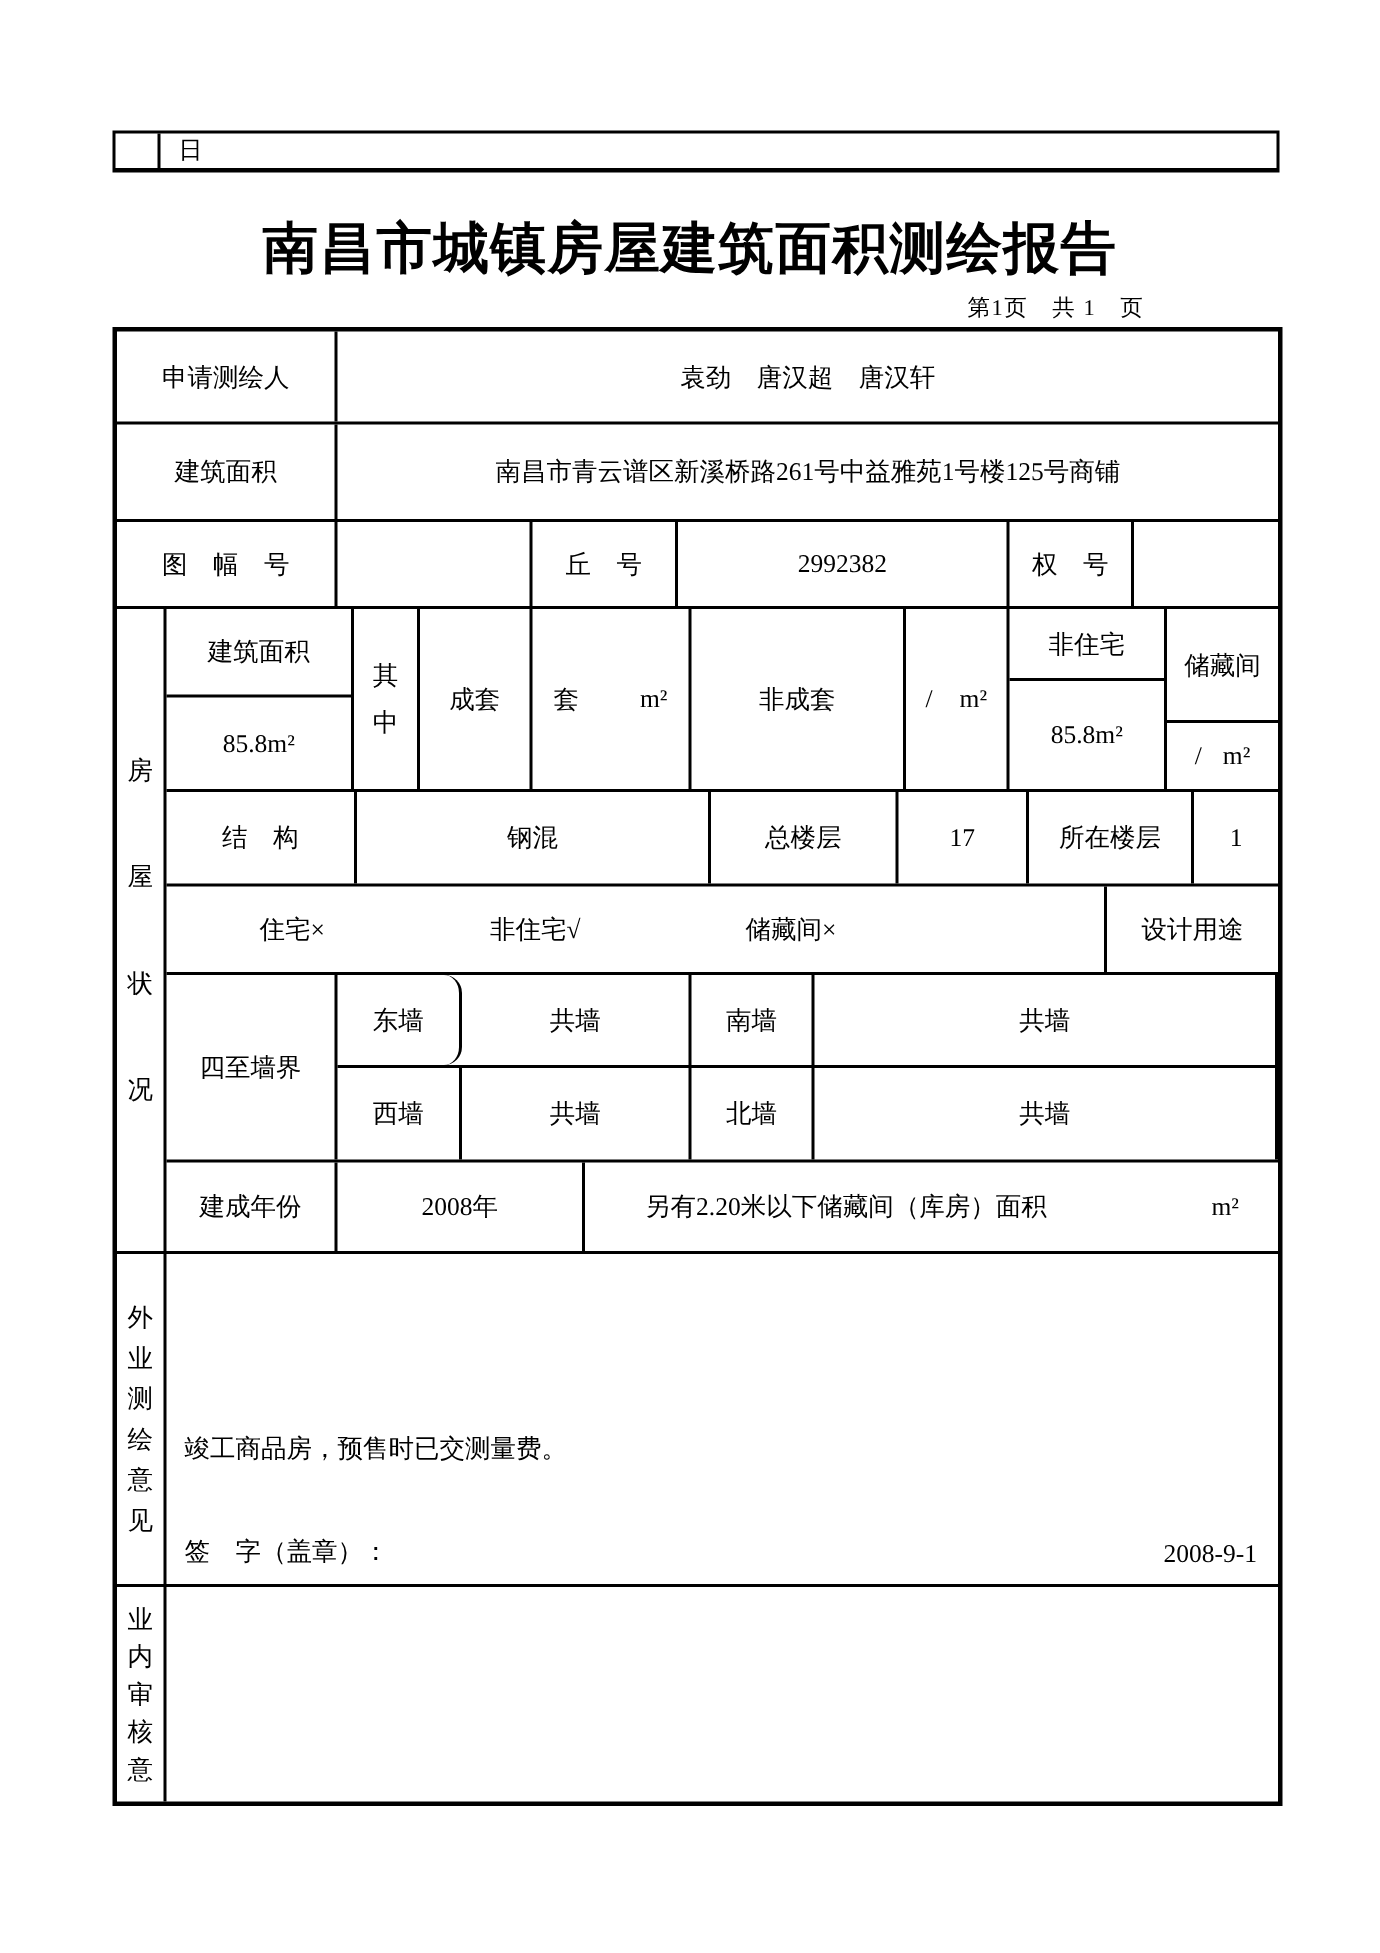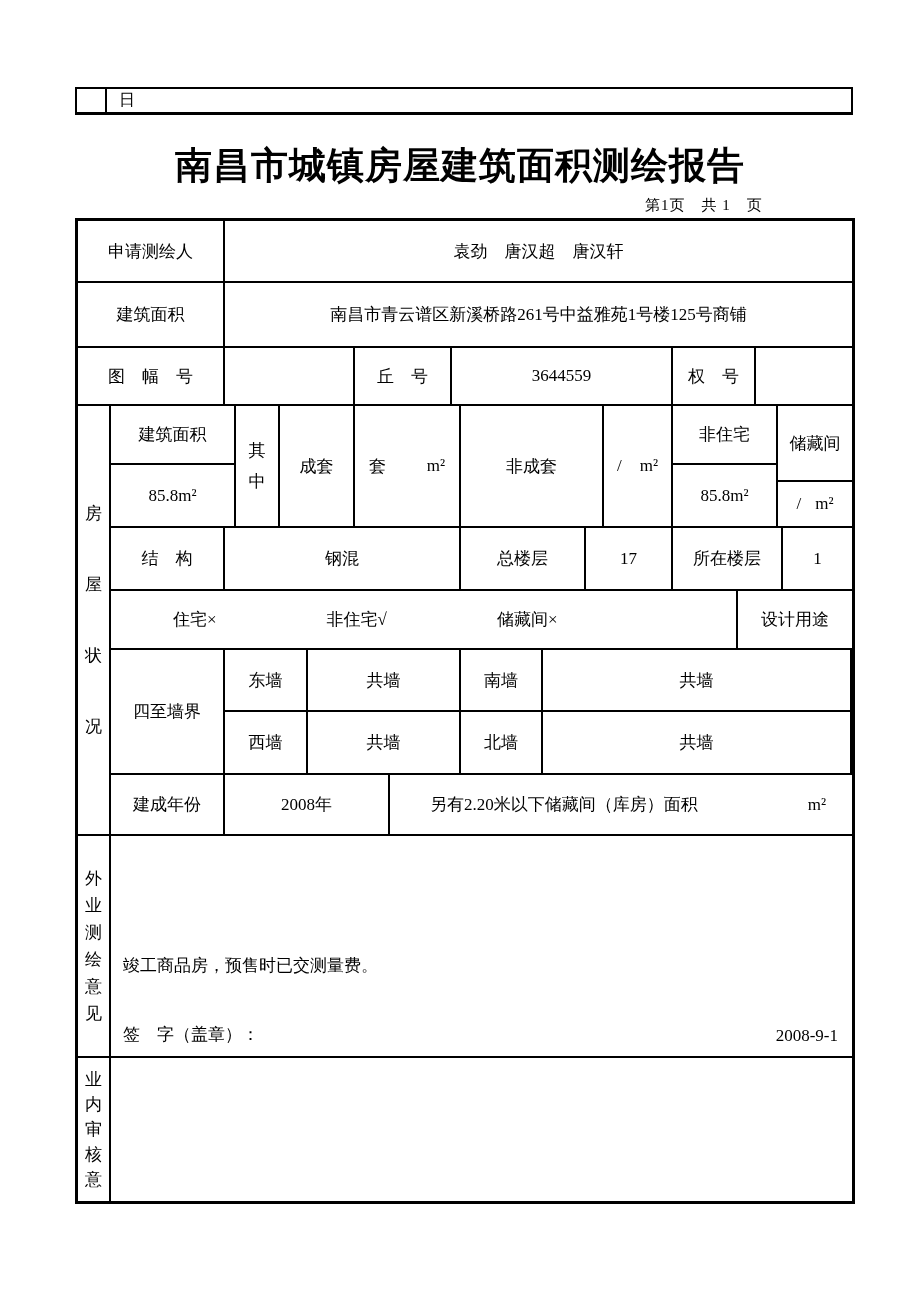--- a/index.html
+++ b/index.html
@@ -85,21 +85,21 @@
 
     <div class="trow" style="height:65px;">
       <div class="cell" style="width:147px;">建筑面积</div>
       <div class="cell grow">南昌市青云谱区新溪桥路261号中益雅苑1号楼125号商铺</div>
     </div>
 
     <div class="trow" style="height:58px;">
       <div class="cell" style="width:147px;">图　幅　号</div>
       <div class="cell" style="width:130px;"></div>
       <div class="cell" style="width:97px;">丘　号</div>
-      <div class="cell" style="width:221px;">3644559</div>
+      <div class="cell" style="width:221px;">2992382</div>
       <div class="cell" style="width:83px;">权　号</div>
       <div class="cell grow"></div>
     </div>
 
     <div class="section" style="height:430px;">
       <div class="vlabel">
         <div class="vtext g54">
             <span>房</span>
             <span>屋</span>
             <span>状</span>
@@ -127,55 +127,55 @@
                 <span>m²</span>
               </div>
               <div class="cell" style="width:143px;">非成套</div>
               <div class="cell grow" style="gap:18px; border-right:none;">
                 <span>/</span>
                 <span>m²</span>
               </div>
             </div>
           </div>
           <div class="col br" style="width:105px;">
-            <div class="cell bb" style="height:59px; border-right:none;">非住宅</div>
+            <div class="cell bb" style="height:48px; border-right:none;">非住宅</div>
             <div class="cell grow" style="border-right:none;">85.8m²</div>
           </div>
           <div class="col grow">
             <div class="cell bb" style="height:76px; border-right:none;">储藏间</div>
             <div class="cell grow" style="gap:14px; border-right:none;">
               <span>/</span>
               <span>m²</span>
             </div>
           </div>
         </div>
 
         <div class="trow" style="height:63px;">
-          <div class="cell" style="width:114px;">结　构</div>
+          <div class="cell" style="width:127px;">结　构</div>
           <div class="cell" style="width:236px;">钢混</div>
           <div class="cell" style="width:125px;text-align:center;">总楼层</div>
           <div class="cell" style="width:87px;">17</div>
           <div class="cell" style="width:110px;">所在楼层</div>
           <div class="cell grow">1</div>
         </div>
 
         <div class="trow" style="height:59px;">
           <div class="cell grow" style="justify-content:flex-start; padding-left:62px; gap:110px;">
             <span>住宅×</span>
             <span>非住宅√</span>
             <span>储藏间×</span>
           </div>
           <div class="cell" style="width:114px;">设计用途</div>
         </div>
 
         <div style="display:flex; height:125px;" class="bb">
           <div class="cell br" style="width:114px;">四至墙界</div>
           <div class="col grow">
             <div style="display:flex; height:62px;" class="bb">
-              <div class="cell" style="width:83px;">东墙</div>
+              <div class="cell" style="width:83px;border-radius:12px;">东墙</div>
               <div class="cell" style="width:153px;">共墙</div>
               <div class="cell" style="width:82px;">南墙</div>
               <div class="cell grow">共墙</div>
             </div>
             <div style="display:flex;" class="grow">
               <div class="cell" style="width:83px;">西墙</div>
               <div class="cell" style="width:153px;">共墙</div>
               <div class="cell" style="width:82px;">北墙</div>
               <div class="cell grow">共墙</div>
             </div>

